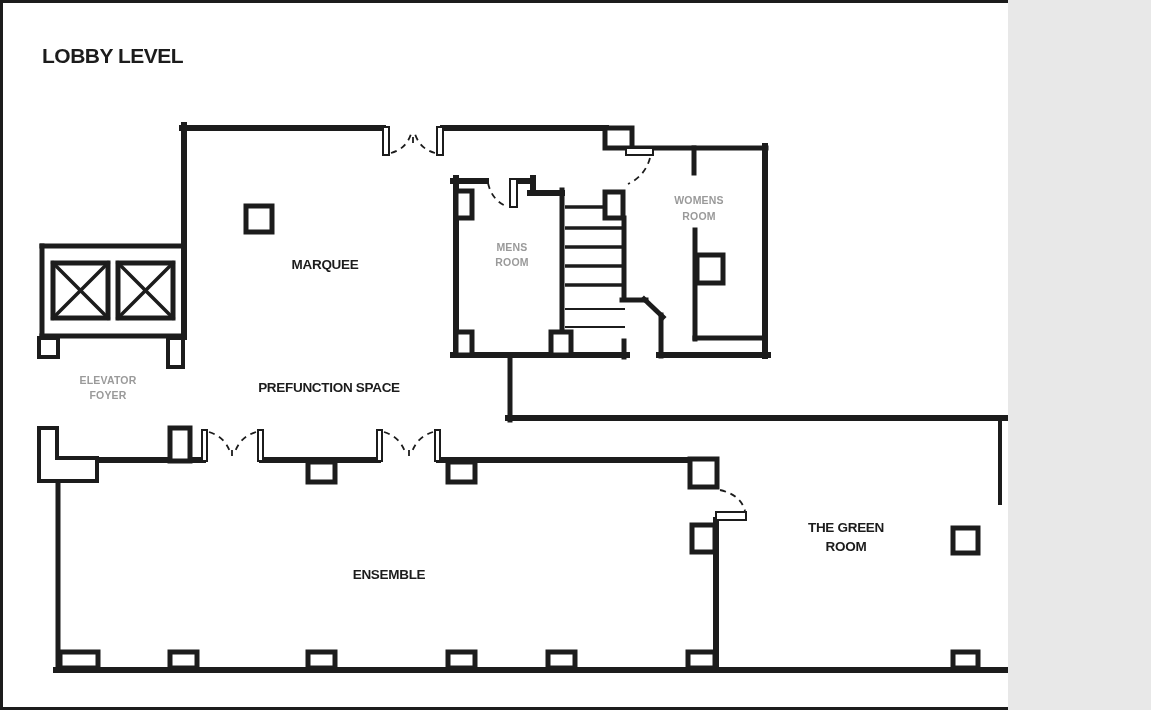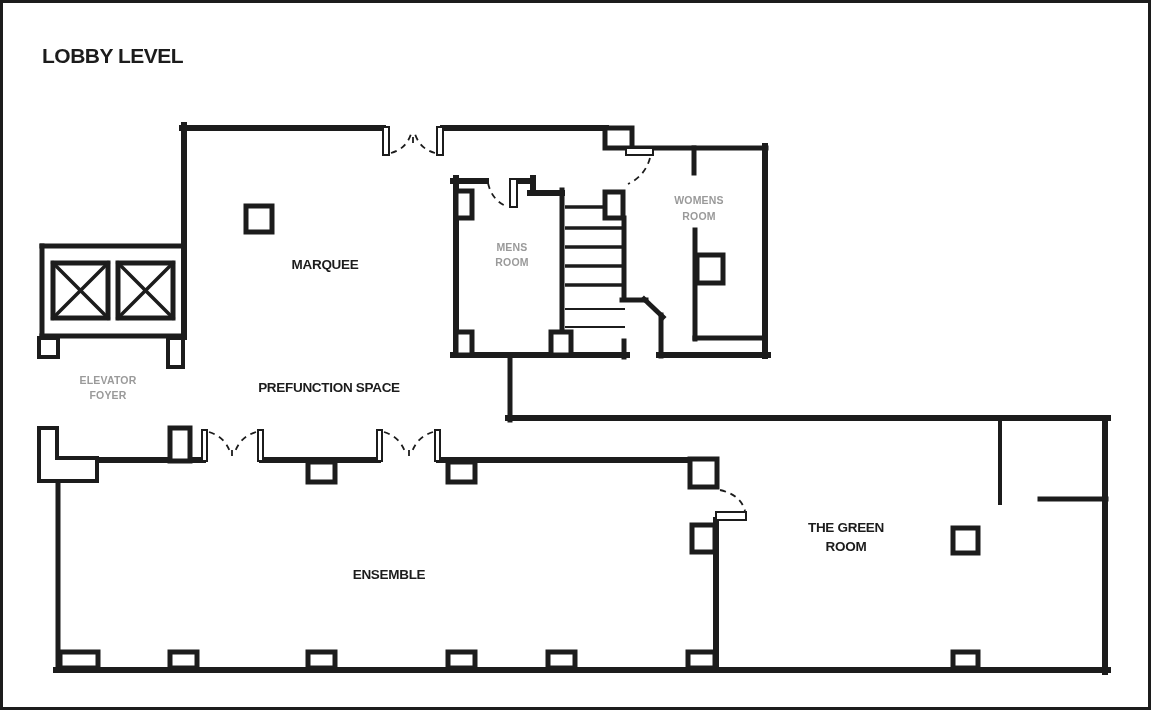--- a/index.html
+++ b/index.html
@@ -1,18 +1,18 @@
 <!DOCTYPE html>
 <html style="--ink: #1c1c1c; --muted: #9a9a9a; --bg: #ffffff;"><head>
 <meta charset="utf-8">
 <style>
   :root{ --ink:#1c1c1c; --muted:#9a9a9a; --bg:#ffffff; }
   html,body{margin:0;padding:0;background:#e8e8e8;}
   .page{
-    position:relative; width:1151px; height:710px; background:var(--bg);
+    position:relative; width:1008px; height:710px; background:var(--bg);
     font-family:"Liberation Sans", sans-serif; overflow:hidden;
   }
   svg{display:block;}
   .wall{stroke:var(--ink); fill:none; stroke-linecap:square;}
   .w6{stroke-width:6;} .w5{stroke-width:5;} .w4{stroke-width:4;} .w35{stroke-width:3.5;}
   .hollow{fill:#ffffff; stroke:var(--ink);}
   .thin{stroke-width:2;}
   .tread{stroke:var(--ink); stroke-width:3.5; fill:none;}
   .tread-thin{stroke:var(--ink); stroke-width:1.8; fill:none;}
   .swing{stroke:var(--ink); stroke-width:1.8; fill:none; stroke-dasharray:6 5;}

